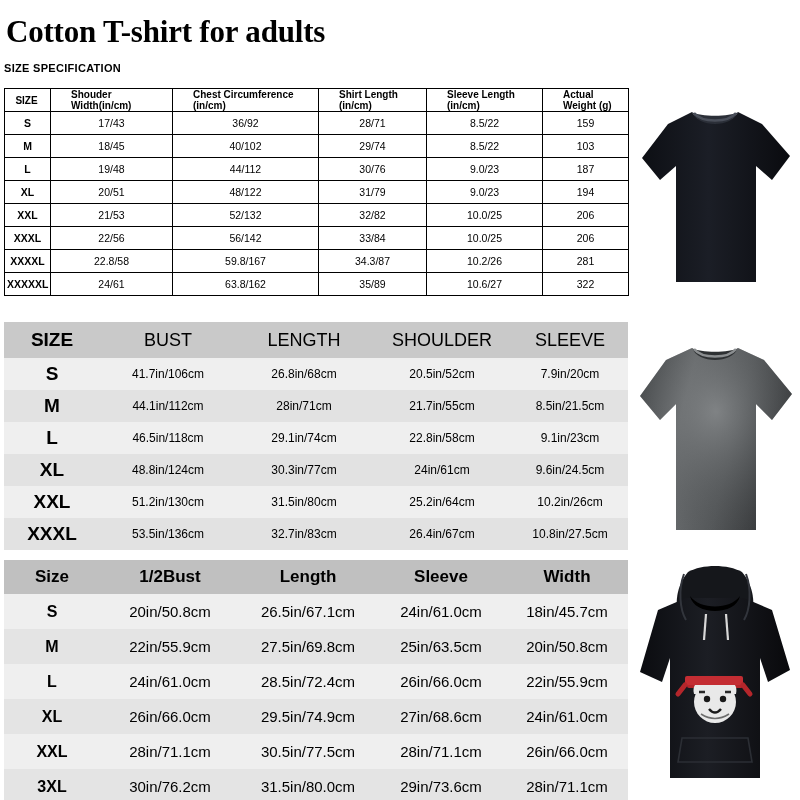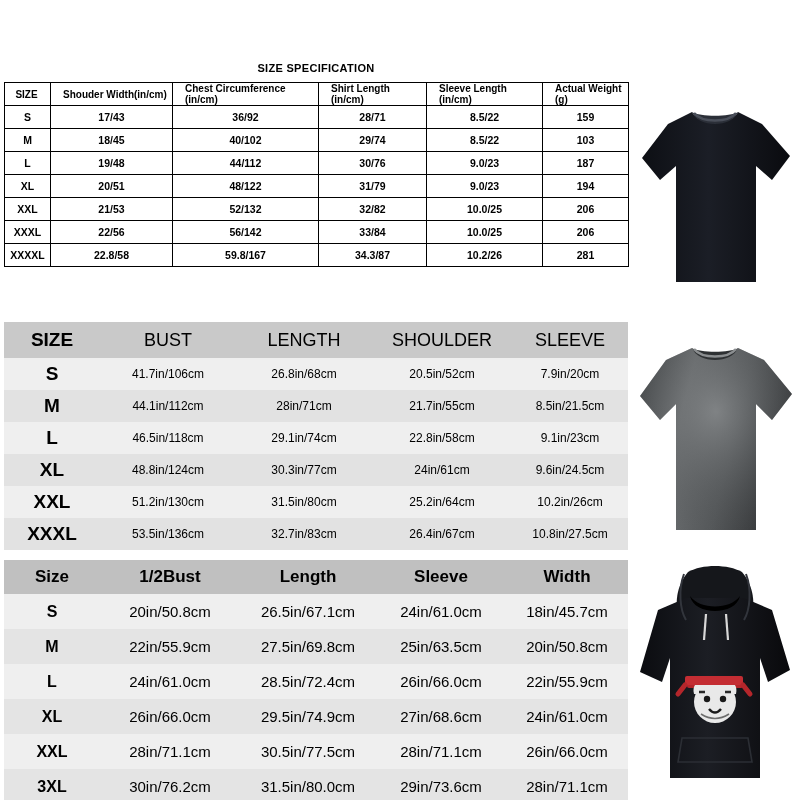--- a/index.html
+++ b/index.html
@@ -21,53 +21,51 @@
     font-size: 31px;
     font-weight: bold;
     letter-spacing: -0.2px;
     font-family: "Liberation Serif", serif;
     font-weight: 700;
   }
 
   
   .t1-wrap { position: absolute; left: 4px; top: 62px; width: 624px; }
   .t1-caption {
-    text-align: center;
     font-size: 11px;
     font-weight: bold;
-    margin-bottom: 8px;
+    margin-bottom: 14px;
     letter-spacing: 0.3px;
   }
   table.t1 {
     border-collapse: collapse;
     width: 624px;
     table-layout: fixed;
   }
   table.t1 th, table.t1 td {
     border: 1px solid #000;
     font-size: 10.5px;
     height: 23px;
     text-align: center;
     padding: 0 2px;
     background: #ffffff;
-    font-weight: bold;
   }
   table.t1 th {
     font-weight: bold;
     font-size: 10px;
     height: 22px;
   }
   table.t1 th.left, table.t1 td.sizecol { font-weight: bold; }
   table.t1 th:nth-child(1) { width: 46px; }
   table.t1 th:nth-child(2) { width: 122px; }
   table.t1 th:nth-child(3) { width: 146px; }
   table.t1 th:nth-child(4) { width: 108px; }
   table.t1 th:nth-child(5) { width: 116px; }
   table.t1 th:nth-child(6) { width: 86px; }
-  table.t1 th { text-align: left; padding-left: 12px; }
+  table.t1 th { text-align: left; padding-left: 20px; }
   table.t1 th:nth-child(1) { text-align: center; padding-left: 0; }
 
   
   .t2-wrap { position: absolute; left: 4px; top: 322px; width: 624px; }
   table.t2 {
     border-collapse: collapse;
     width: 624px;
     table-layout: fixed;
   }
   table.t2 td, table.t2 th {
@@ -129,20 +127,21 @@
 
   svg.tee { display: block; }
 
   .sizecol { font-weight: bold; }
 </style>
 </head>
 <body>
 
 <div class="page">
 
+  <div class="title">Cotton T-shirt for adults</div>
 
   <div class="t1-wrap">
     <div class="t1-caption">SIZE SPECIFICATION</div>
     <table class="t1">
       <thead>
         <tr>
           <th>SIZE</th>
           <th>Shouder Width(in/cm)</th>
           <th>Chest Circumference (in/cm)</th>
           <th>Shirt Length (in/cm)</th>
@@ -199,20 +198,28 @@
           <td>10.0/25</td>
           <td>206</td>
         </tr>
         <tr>
           <td class="sizecol">XXXXL</td>
           <td>22.8/58</td>
           <td>59.8/167</td>
           <td>34.3/87</td>
           <td>10.2/26</td>
           <td>281</td>
+        </tr>
+        <tr>
+          <td class="sizecol">XXXXXL</td>
+          <td>24/61</td>
+          <td>63.8/162</td>
+          <td>35/89</td>
+          <td>10.6/27</td>
+          <td>322</td>
         </tr>
       </tbody>
     </table>
   </div>
 
   <div class="t2-wrap">
     <table class="t2">
       <colgroup>
           <col class="c1">
           <col class="c2">

